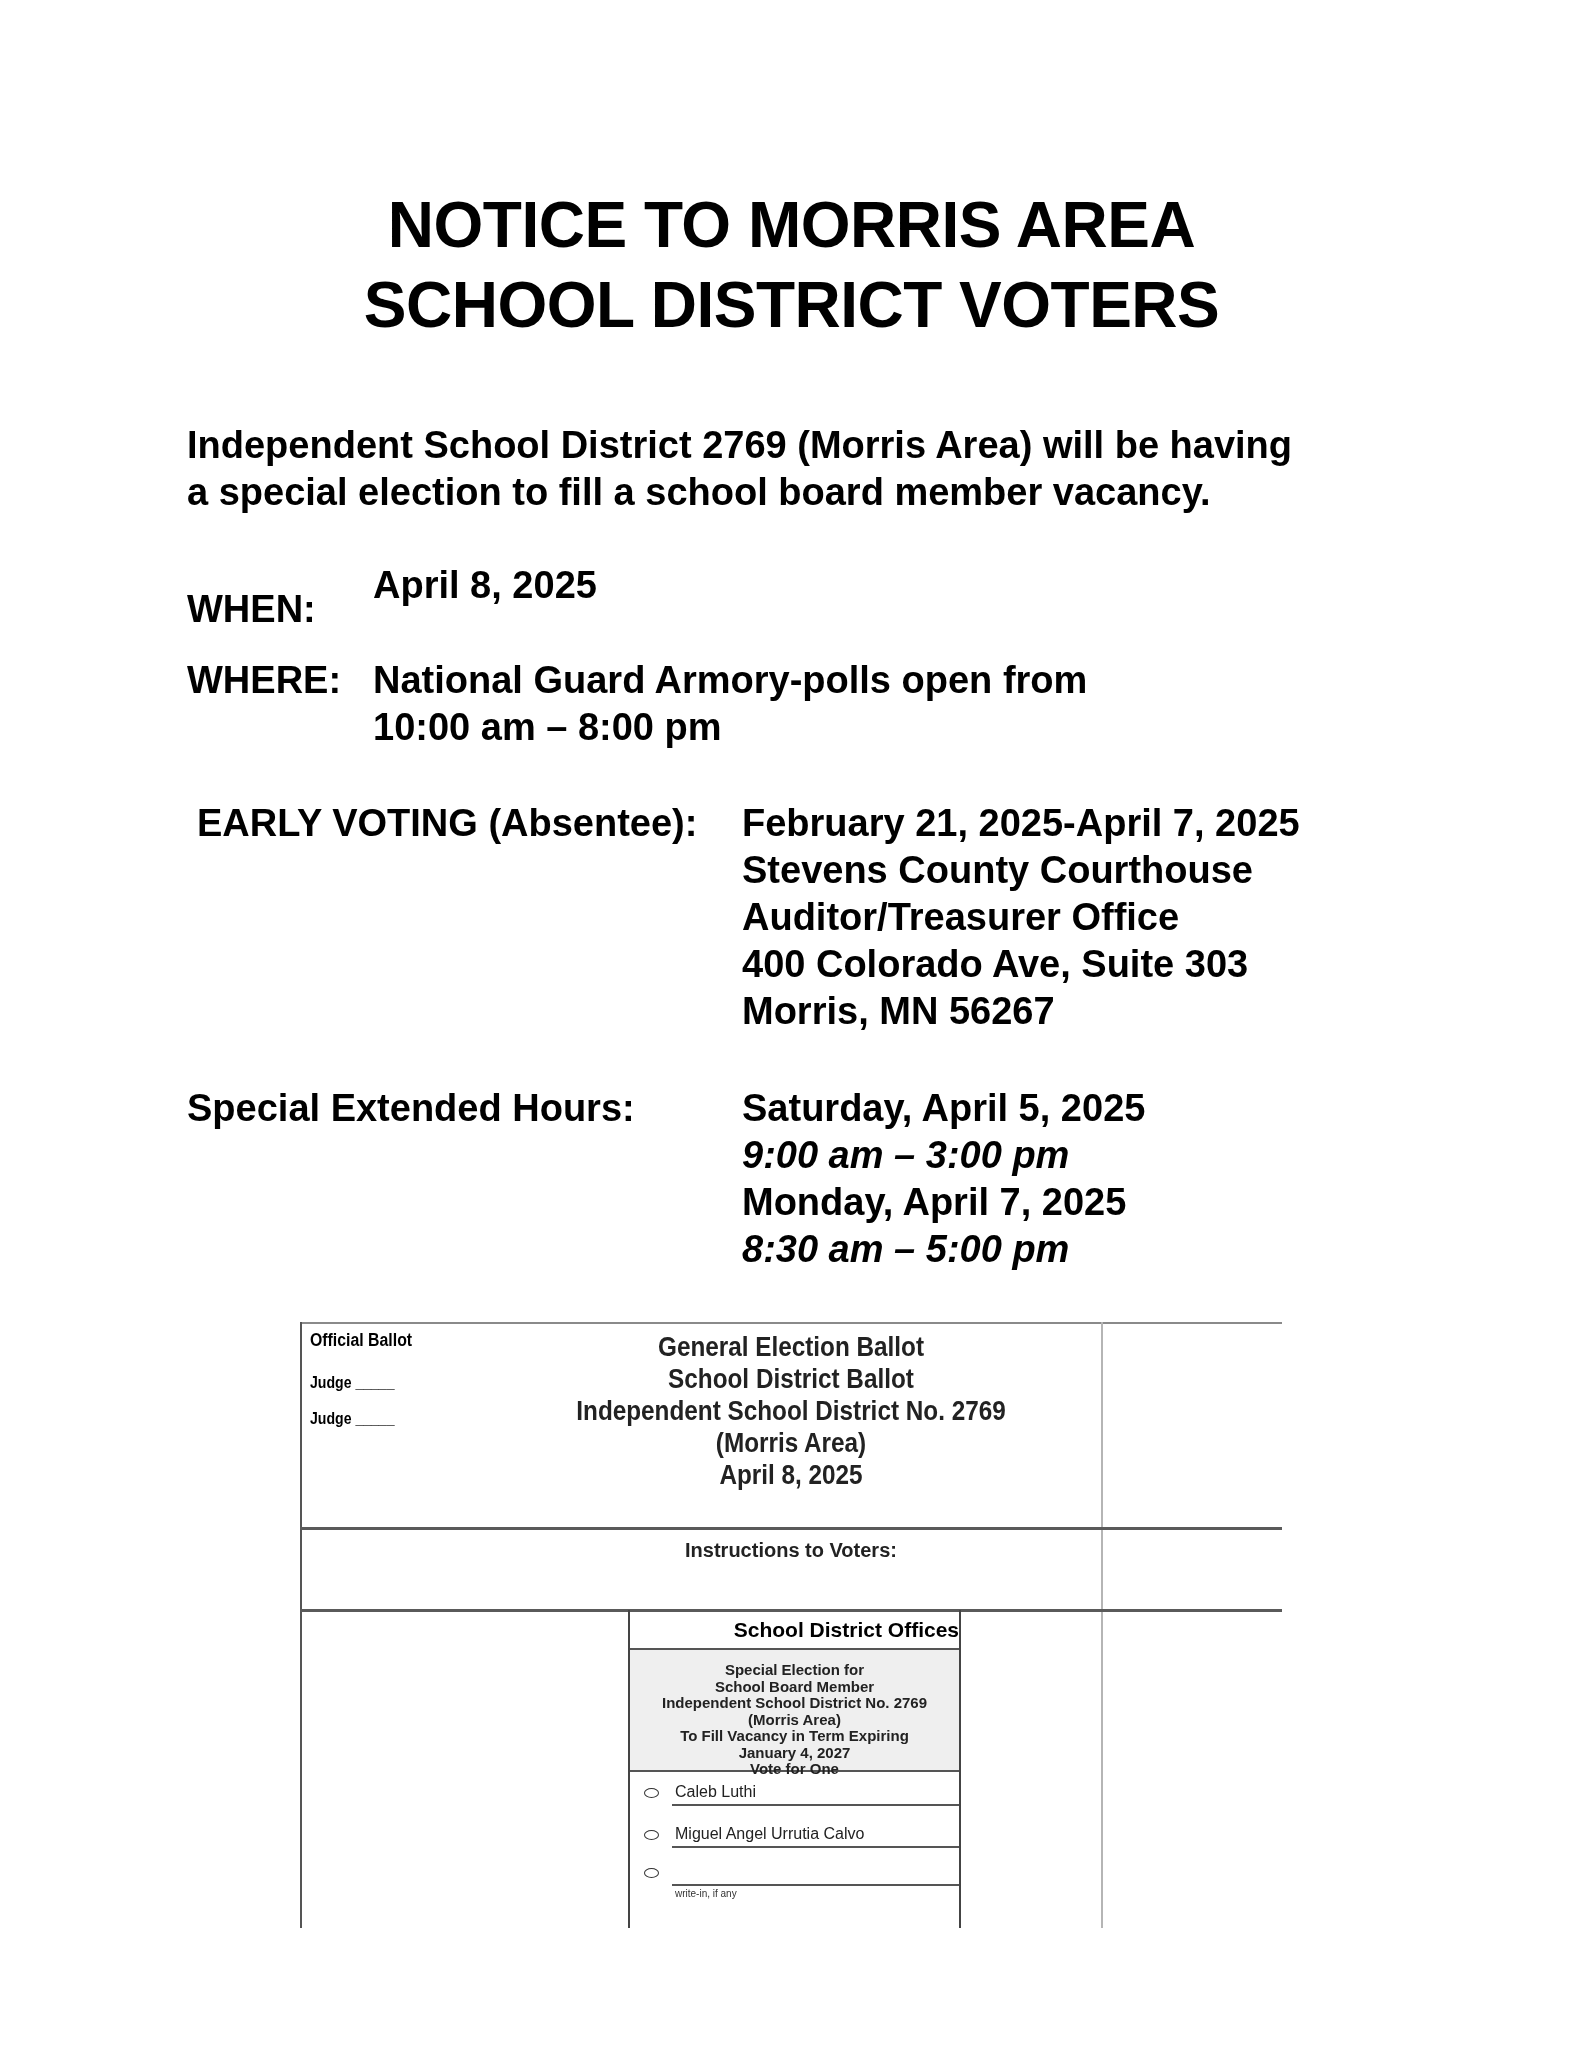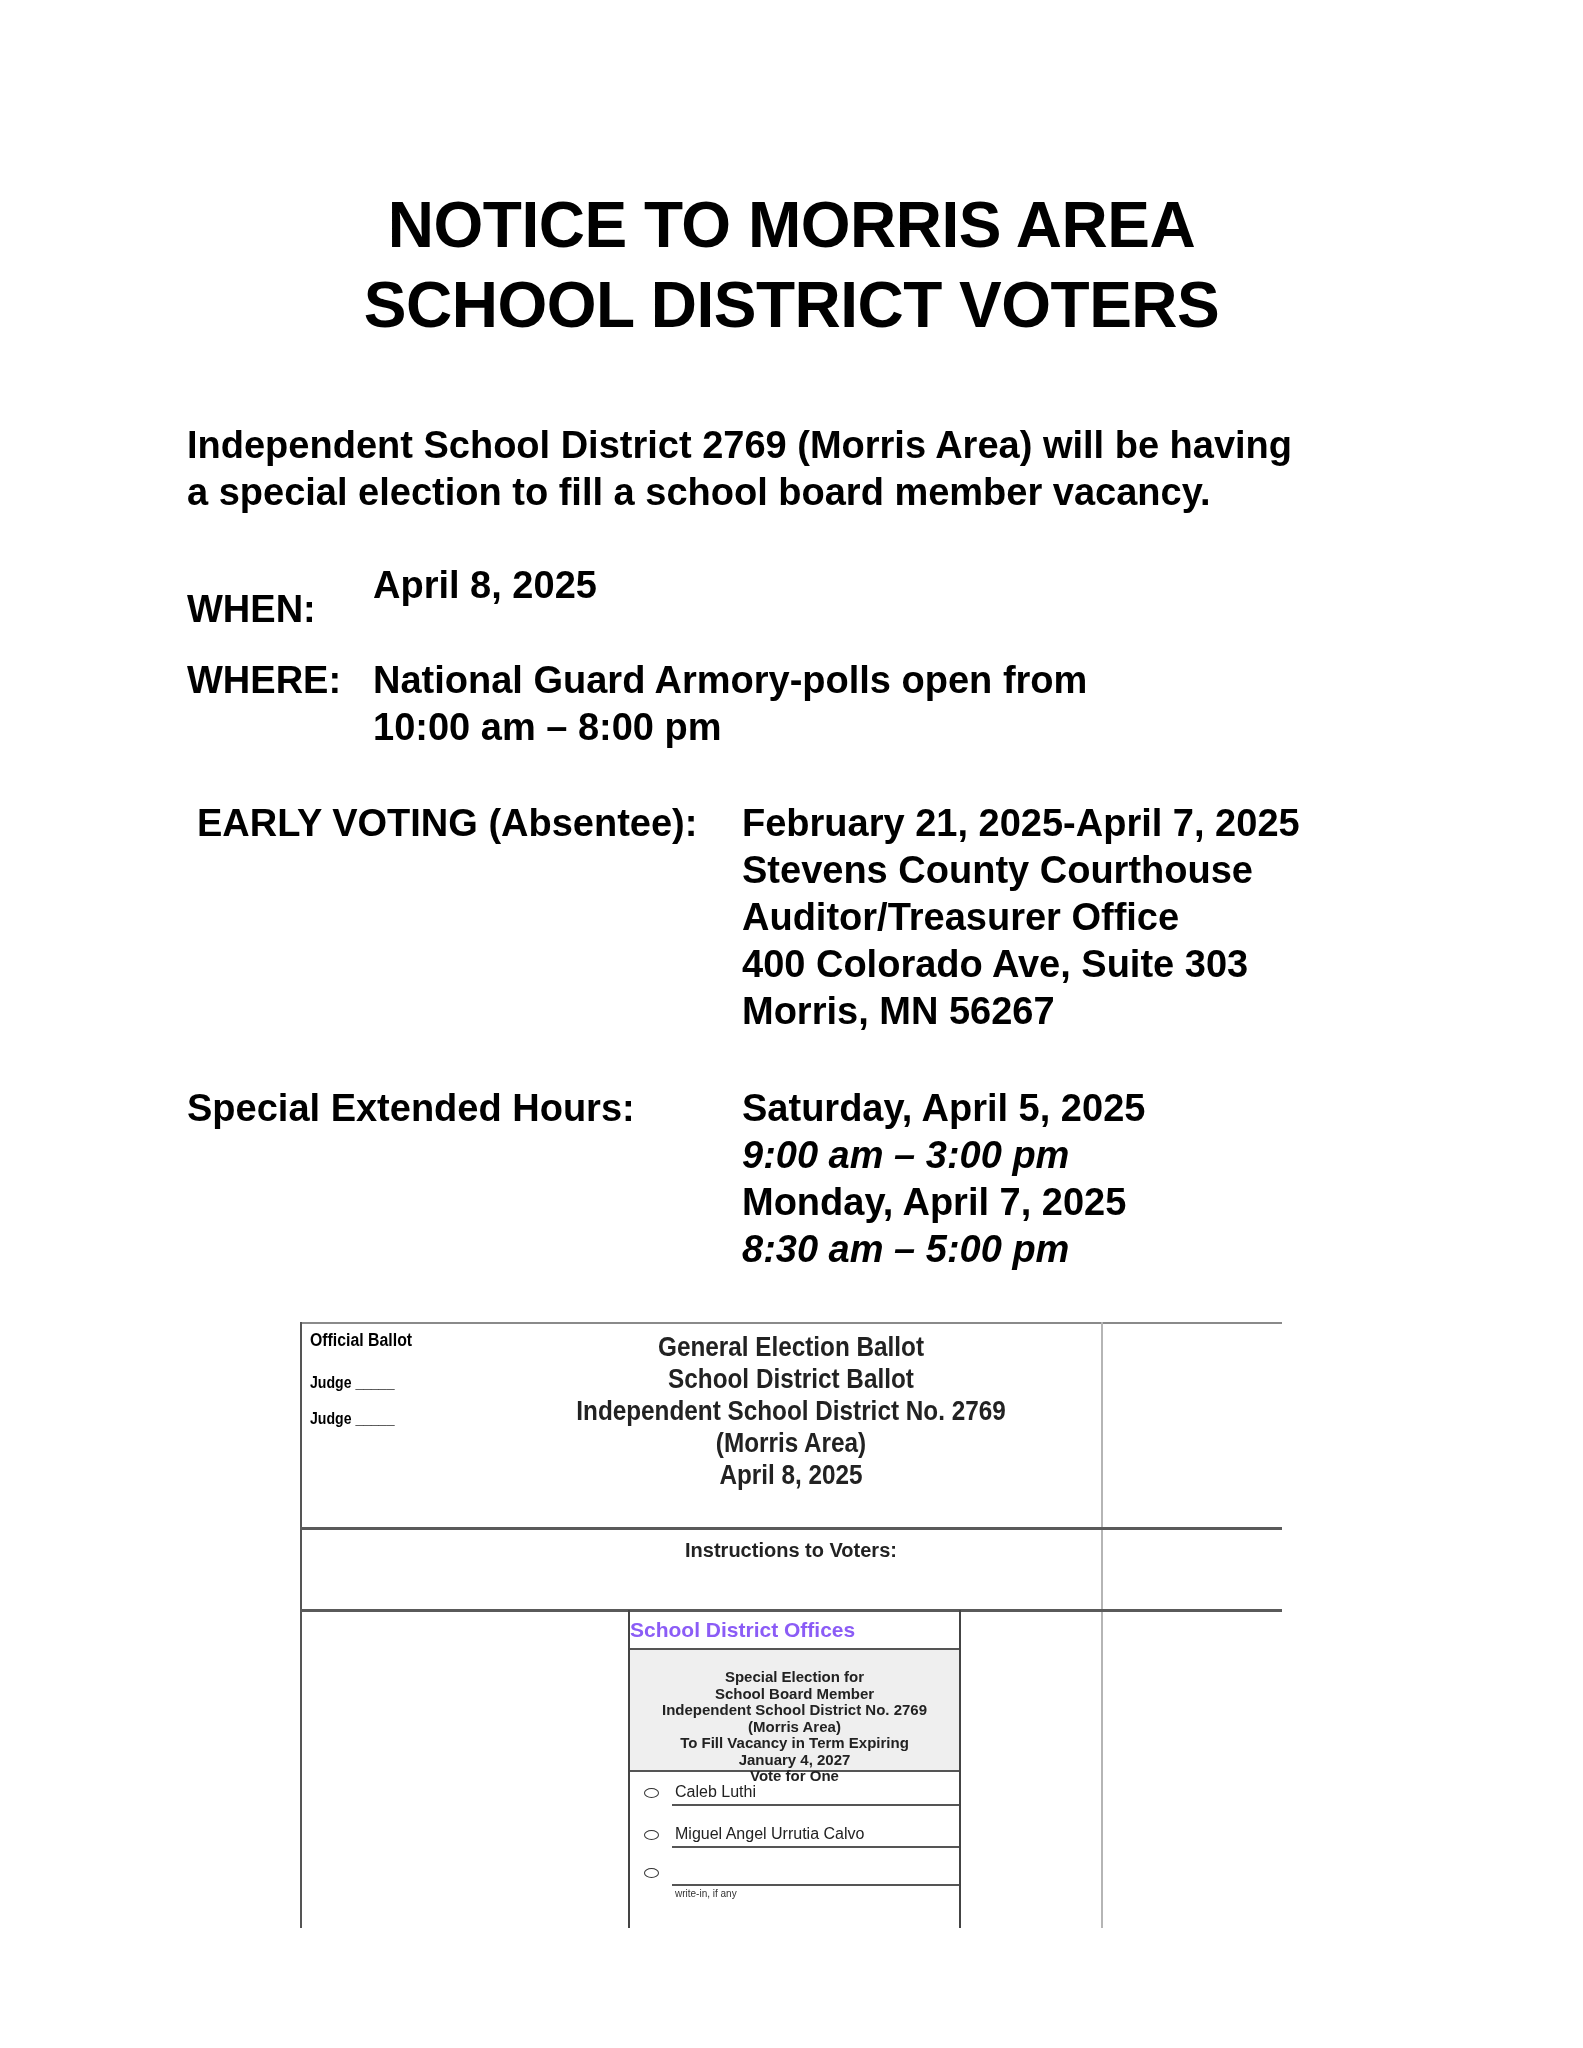--- a/index.html
+++ b/index.html
@@ -16,22 +16,22 @@
     .ballot .b-right { position: absolute; right: 0; top: 0; width: 0; height: 606px; border-left: 2px solid #b5b5b5; }
     .ballot .div1 { position: absolute; left: 0; top: 205px; width: 982px; border-top: 3px solid #5a5a5a; }
     .ballot .div2 { position: absolute; left: 0; top: 287px; width: 982px; border-top: 3px solid #5a5a5a; }
     .b-small { font-size: 18px; font-weight: bold; font-family: "Liberation Sans", sans-serif; transform: scaleX(0.88); transform-origin: left; }
     .b-head { position: absolute; left: 0; width: 982px; text-align: center; font-weight: bold; font-size: 27px; line-height: 32px; color: #222; transform: scaleX(0.9); }
     .b-instr-title { position: absolute; left: 0; width: 982px; text-align: center; font-weight: bold; font-size: 20px; top: 217px; color: #222; }
     .b-instr { position: absolute; left: 0; width: 982px; text-align: center; font-weight: bold; font-size: 18px; top: 245px; color: #222; }
     .filled-oval { display: inline-block; width: 18px; height: 13px; border-radius: 50%; background: #333; vertical-align: middle; margin-left: 3px; }
 
     .inner { position: absolute; left: 328px; top: 288px; width: 329px; height: 318px; border-left: 2px solid #444; border-right: 2px solid #444; }
-    .inner-head { position: absolute; left: 0; top: 0; width: 329px; height: 38px; text-align: left; font-weight: bold; font-size: 21px; line-height: 40px; color: #8b5cf6; border-bottom: 2px solid #555; }
-    .inner-desc { position: absolute; left: 0; top: 40px; width: 329px; height: 122px; background: #efefef; text-align: center; font-weight: bold; font-size: 15px; line-height: 16.5px; color: #222; padding-top: 19px; box-sizing: border-box; border-bottom: 2px solid #555; }
+    .inner-head { position: absolute; left: 0; top: 0; width: 329px; height: 38px; text-align: right; font-weight: bold; font-size: 21px; line-height: 40px; color: #000000; border-bottom: 2px solid #555; }
+    .inner-desc { position: absolute; left: 0; top: 40px; width: 329px; height: 122px; background: #efefef; text-align: center; font-weight: bold; font-size: 15px; line-height: 16.5px; color: #222; padding-top: 12px; box-sizing: border-box; border-bottom: 2px solid #555; }
     .cand { position: absolute; left: 0; width: 329px; height: 30px; }
     .cand .oval { position: absolute; left: 14px; top: 10px; width: 13px; height: 8px; border: 1.5px solid #333; border-radius: 50%; }
     .cand .name { position: absolute; left: 42px; right: 0; top: 0; height: 26px; border-bottom: 2px solid #555; font-size: 16px; line-height: 28px; color: #222; padding-left: 3px; }
     .writein-label { position: absolute; left: 45px; font-size: 10px; color: #333; }
   </style>
 </head>
 <body>
 
 <div class="abs title" style="top:185px;">NOTICE TO MORRIS AREA</div>
 <div class="abs title" style="top:265px;">SCHOOL DISTRICT VOTERS</div>

